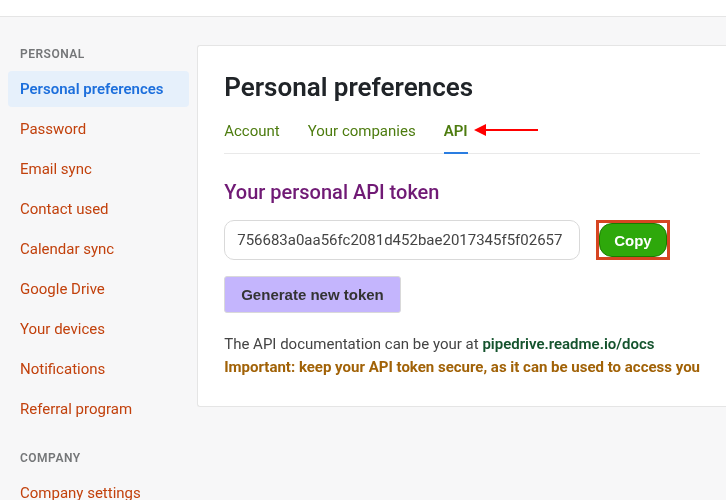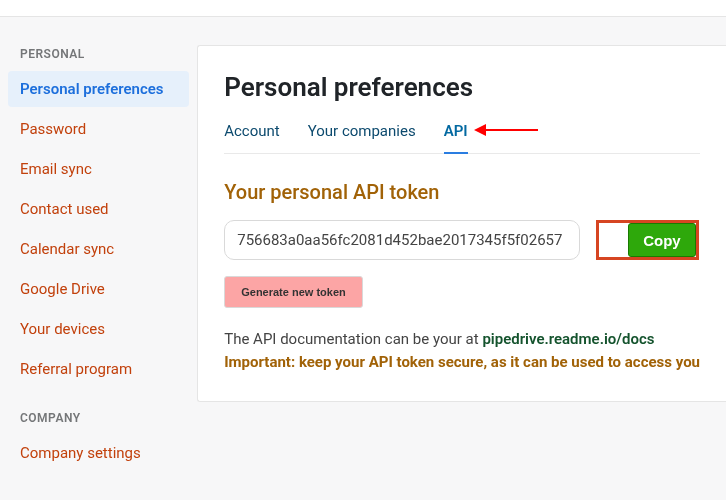--- a/index.html
+++ b/index.html
@@ -69,30 +69,30 @@
       margin-bottom: 20px;
     }
     .tabs {
       display: flex;
       gap: 28px;
       border-bottom: 1px solid #e9e9e9;
       position: relative;
     }
     .tab {
       font-size: 15px;
-      color: #0c4a6e;
+      color: #4d7c0f;
       padding: 0 0 12px 0;
       cursor: pointer;
       border-bottom: 2px solid transparent;
       margin-bottom: -1px;
       display: flex;
       align-items: center;
     }
     .tab.active {
-      color: #0369a1;
+      color: #4d7c0f;
       font-weight: 600;
       border-bottom: 2px solid #2a7de1;
     }
     .arrow-annot {
       position: absolute;
       left: 250px;
       top: 2px;
       display: flex;
       align-items: center;
       pointer-events: none;
@@ -107,21 +107,21 @@
       width: 52px;
       height: 2.5px;
       background: #ff0000;
     }
     .card-body {
       padding: 26px;
     }
     .section-heading {
       font-size: 20px;
       font-weight: 500;
-      color: #a16207;
+      color: #701a75;
       margin-bottom: 16px;
     }
     .token-row {
       display: flex;
       align-items: stretch;
       gap: 16px;
       margin-bottom: 16px;
     }
     .token-input {
       flex: 1;
@@ -138,28 +138,27 @@
       border: 3px solid #d64522;
       display: inline-flex;
     }
     .copy-btn {
       background: #2ea80b;
       color: #fff;
       font-size: 15px;
       font-weight: 600;
       padding: 6px 14px;
       border: 1px solid #197a00;
-      border-radius: 3px;
-      cursor: pointer;
-      margin-left: 29px;
+      border-radius: 13px;
+      cursor: pointer;
     }
     .gen-btn {
-      background: #fca5a5;
+      background: #c4b5fd;
       color: #333;
-      font-size: 11px;
+      font-size: 15px;
       font-weight: 600;
       padding: 9px 16px;
       border: 1px solid #d9d9d9;
       border-radius: 3px;
       cursor: pointer;
       margin-bottom: 20px;
     }
     .docs-text {
       font-size: 15px;
       color: #444;
@@ -185,20 +184,21 @@
 
   <nav class="sidebar">
     <div class="sidebar-section-label">PERSONAL</div>
     <div class="sidebar-item active">Personal preferences</div>
     <div class="sidebar-item">Password</div>
     <div class="sidebar-item">Email sync</div>
     <div class="sidebar-item">Contact used</div>
     <div class="sidebar-item">Calendar sync</div>
     <div class="sidebar-item">Google Drive</div>
     <div class="sidebar-item">Your devices</div>
+    <div class="sidebar-item">Notifications</div>
     <div class="sidebar-item">Referral program</div>
 
     <div class="sidebar-section-label" style="margin-top:18px">COMPANY</div>
     <div class="sidebar-item">Company settings</div>
   </nav>
 
   <main class="content">
     <div class="card">
       <div class="card-header">
         <h1 class="page-title">Personal preferences</h1>

